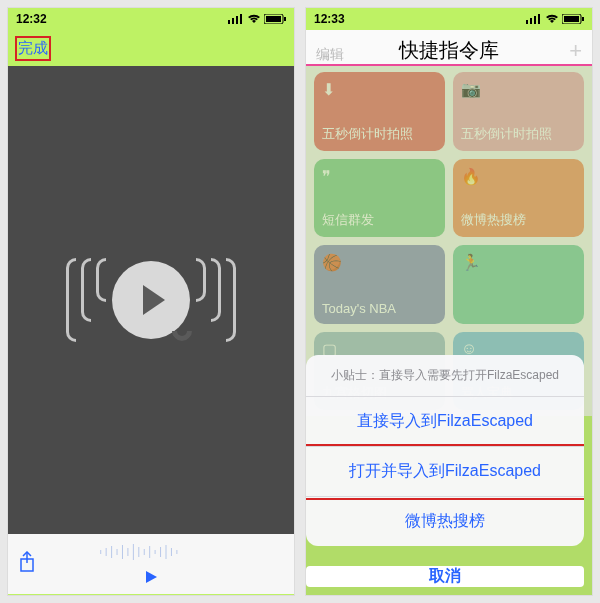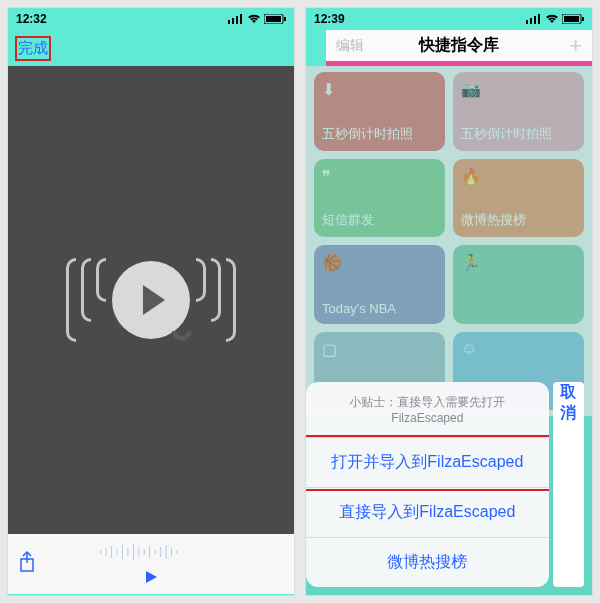--- a/index.html
+++ b/index.html
@@ -12,21 +12,21 @@
     position: relative;
   }
   .stage {
     display: flex;
     gap: 12px;
     padding: 8px 8px 8px 8px;
   }
   .phone {
     width: 306px;
     height: 587px;
-    background: #5eead4;
+    background: #bef264;
     position: relative;
     overflow: hidden;
     box-shadow: 0 0 0 1px rgba(0,0,0,0.05);
   }
 
   
   .statusbar {
     height: 22px;
     display: flex;
     align-items: center;
@@ -136,28 +136,27 @@
     position:absolute;
     left: 50%; transform: translateX(-50%);
     bottom: 6px;
     color:#2964ff;
   }
 
   
   .navR {
     height: 36px;
     display:flex;
-    align-items:center;
+    align-items:flex-end;
     justify-content:center;
     position:relative;
     background:#fafafa;
-    border-bottom:5px solid #ec4899;
-    margin-left:20px;
-  }
-  .navR .title { font-size:16px; font-weight:700; color:#000; }
+    border-bottom:2px solid #ec4899;
+  }
+  .navR .title { font-size:20px; font-weight:400; color:#000; }
   .navR .edit { position:absolute; left:10px; color:#b9b9b9; font-size:14px;}
   .navR .plus { position:absolute; right:10px; color:#cfcfcf; font-size:22px; font-weight:300;}
 
   
   .tiles {
     padding: 6px 8px;
     display:grid;
     grid-template-columns: 1fr 1fr;
     gap: 8px;
     background:#f3f3f3;
@@ -181,21 +180,21 @@
 
   
   .dimlayer {
     position:absolute;
     left:0; right:0; bottom:0; top:58px;
     background: rgba(120,120,120,0.18);
   }
   .sheet {
     position:absolute;
     left:0; right:8px; bottom:8px;
-    display:flex; gap:4px;
+    display:flex; flex-direction:column; gap:20px;
   }
   .sheet-group {
     background: rgba(248,248,250,0.97);
     border-radius: 12px;
     overflow:hidden;
   }
   .sheet-tip {
     padding: 12px 10px;
     text-align:center;
     font-size:12px;
@@ -308,21 +307,21 @@
       <span class="smallplay">
         <svg width="14" height="14">
             <polygon points="2,1 13,7 2,13" fill="#2964ff"></polygon>
           </svg>
       </span>
     </div>
   </div>
 
   <div class="phone">
     <div class="statusbar">
-      <span>12:39</span>
+      <span>12:33</span>
       <span class="right">
         <span class="sig">
           <svg width="16" height="10">
               <rect x="0" y="6" width="2" height="4" fill="#000"></rect>
               <rect x="4" y="4" width="2" height="6" fill="#000"></rect>
               <rect x="8" y="2" width="2" height="8" fill="#000"></rect>
               <rect x="12" y="0" width="2" height="10" fill="#000"></rect>
             </svg>
         </span>
         <span class="wifi">
@@ -378,21 +377,21 @@
           <div class="ico">☺</div>
           <div>骂人宝典</div>
         </div>
       </div>
 
     <div class="dimlayer"></div>
 
     <div class="sheet">
       <div class="sheet-group">
         <div class="sheet-tip">小贴士：直接导入需要先打开FilzaEscaped</div>
+        <div class="sheet-item">直接导入到FilzaEscaped</div>
         <div class="sheet-item redbox">打开并导入到FilzaEscaped</div>
-        <div class="sheet-item">直接导入到FilzaEscaped</div>
         <div class="sheet-item">微博热搜榜</div>
       </div>
       <div class="sheet-cancel">取消</div>
     </div>
   </div>
 
 </div>
 
 </body></html>

